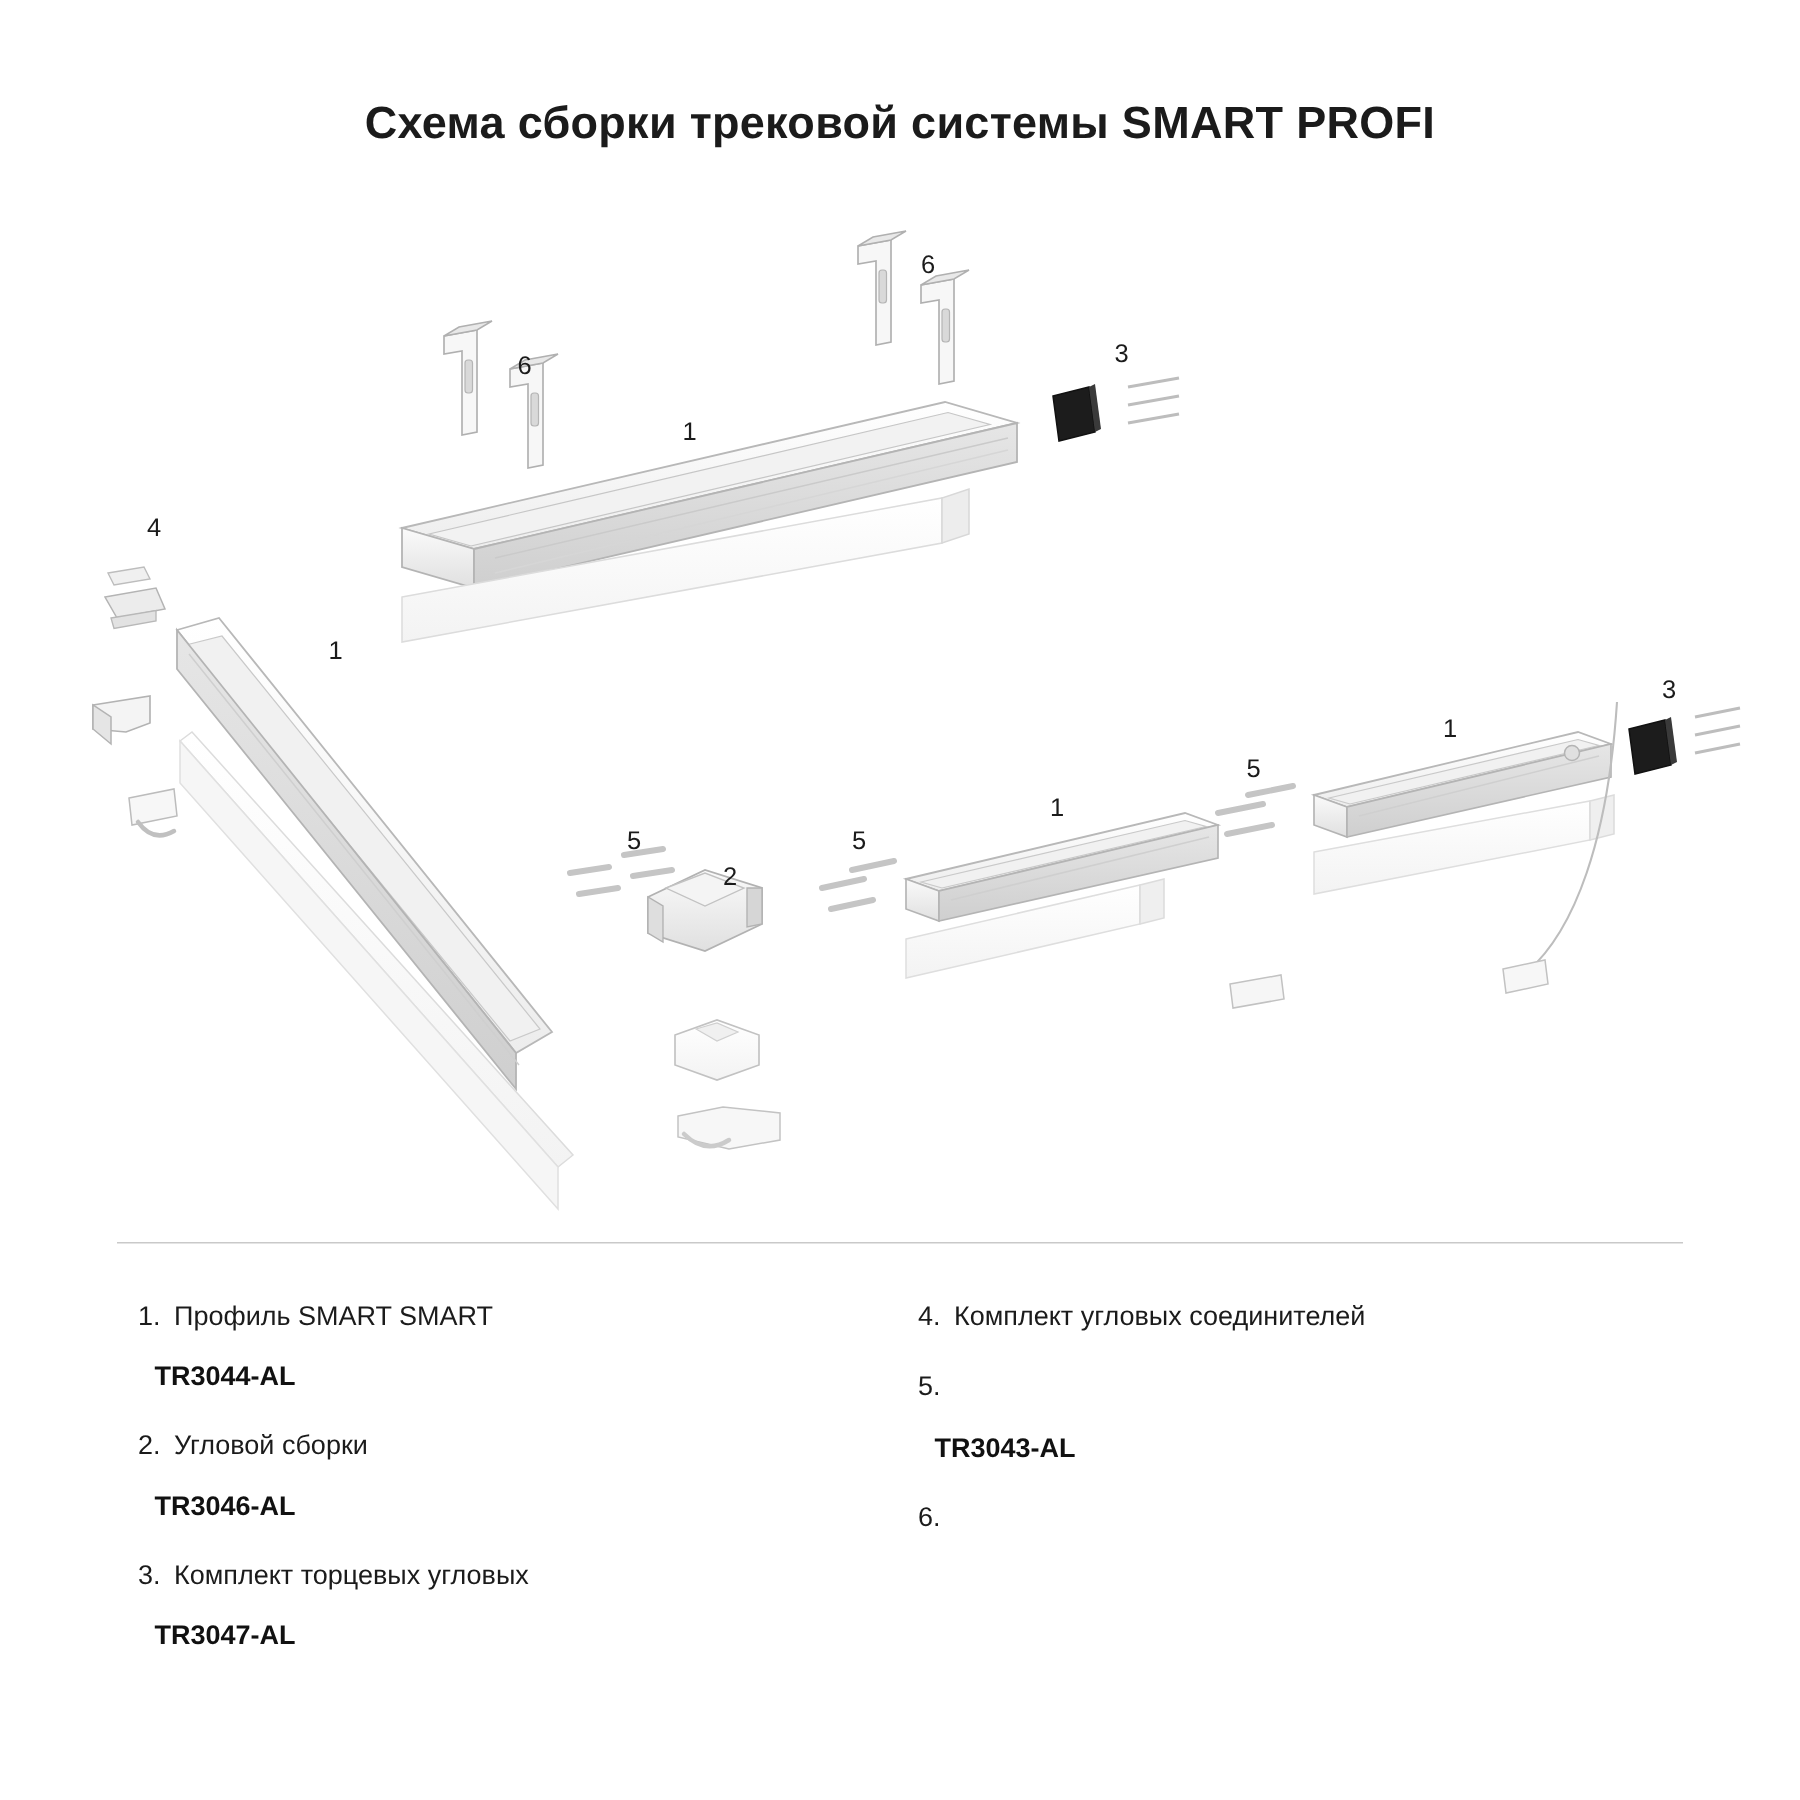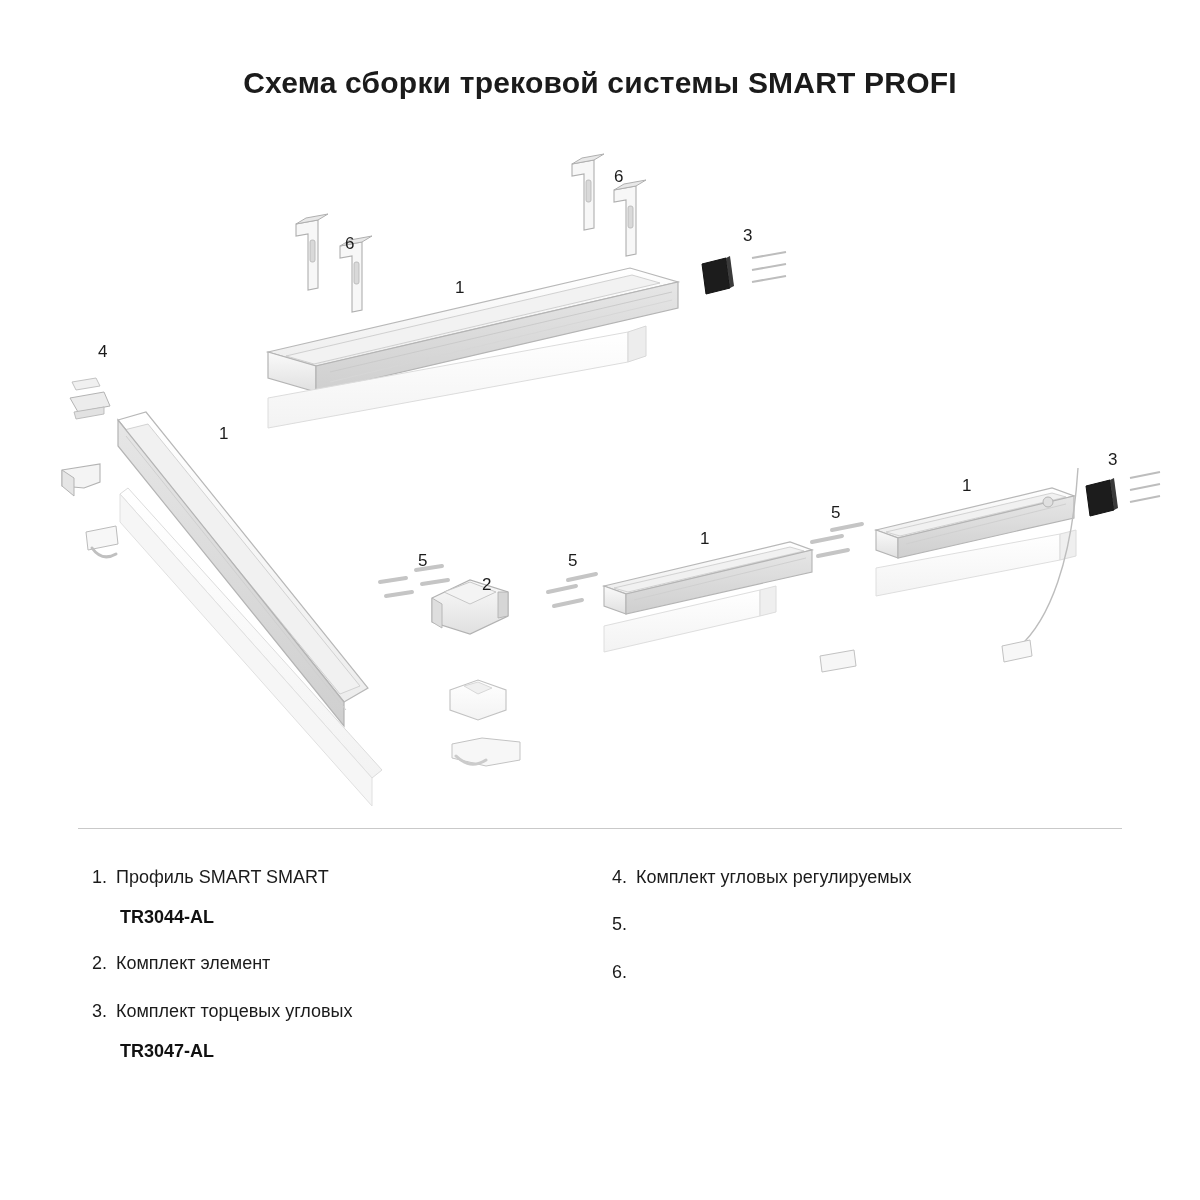--- a/index.html
+++ b/index.html
@@ -78,21 +78,21 @@
   }
   .legend-num {
     min-width: 24px;
     font-size: 18px;
   }
   .legend-name {
     font-size: 18px;
   }
   .legend-code {
     margin-top: 18px;
-    margin-left: 28px;
+    margin-left: 11px;
     font-size: 18px;
     font-weight: bold;
     color: #111111;
   }
 
   
   .legend-abs {
     position: absolute;
   }
   .col-left { left: 92px; top: 866px; width: 470px; }
@@ -292,43 +292,45 @@
     <div class="legend-item">
       <div class="legend-line">
         <span class="legend-num">1.</span>
         <span class="legend-name">Профиль SMART SMART</span>
       </div>
       <div class="legend-code">TR3044-AL</div>
     </div>
     <div class="legend-item">
       <div class="legend-line">
         <span class="legend-num">2.</span>
-        <span class="legend-name">Комплект элемент</span>
-      </div>
+        <span class="legend-name">Угловой сборки</span>
+      </div>
+      <div class="legend-code">TR3046-AL</div>
     </div>
     <div class="legend-item">
       <div class="legend-line">
         <span class="legend-num">3.</span>
         <span class="legend-name">Комплект торцевых угловых</span>
       </div>
       <div class="legend-code">TR3047-AL</div>
     </div>
   </div>
 
   <div class="legend-abs col-right">
     <div class="legend-item">
       <div class="legend-line">
         <span class="legend-num">4.</span>
-        <span class="legend-name">Комплект угловых регулируемых</span>
+        <span class="legend-name">Комплект угловых соединителей</span>
       </div>
     </div>
     <div class="legend-item">
       <div class="legend-line">
         <span class="legend-num">5.</span>
       </div>
+      <div class="legend-code">TR3043-AL</div>
     </div>
     <div class="legend-item">
       <div class="legend-line">
         <span class="legend-num">6.</span>
       </div>
     </div>
   </div>
 
 </div>
 

